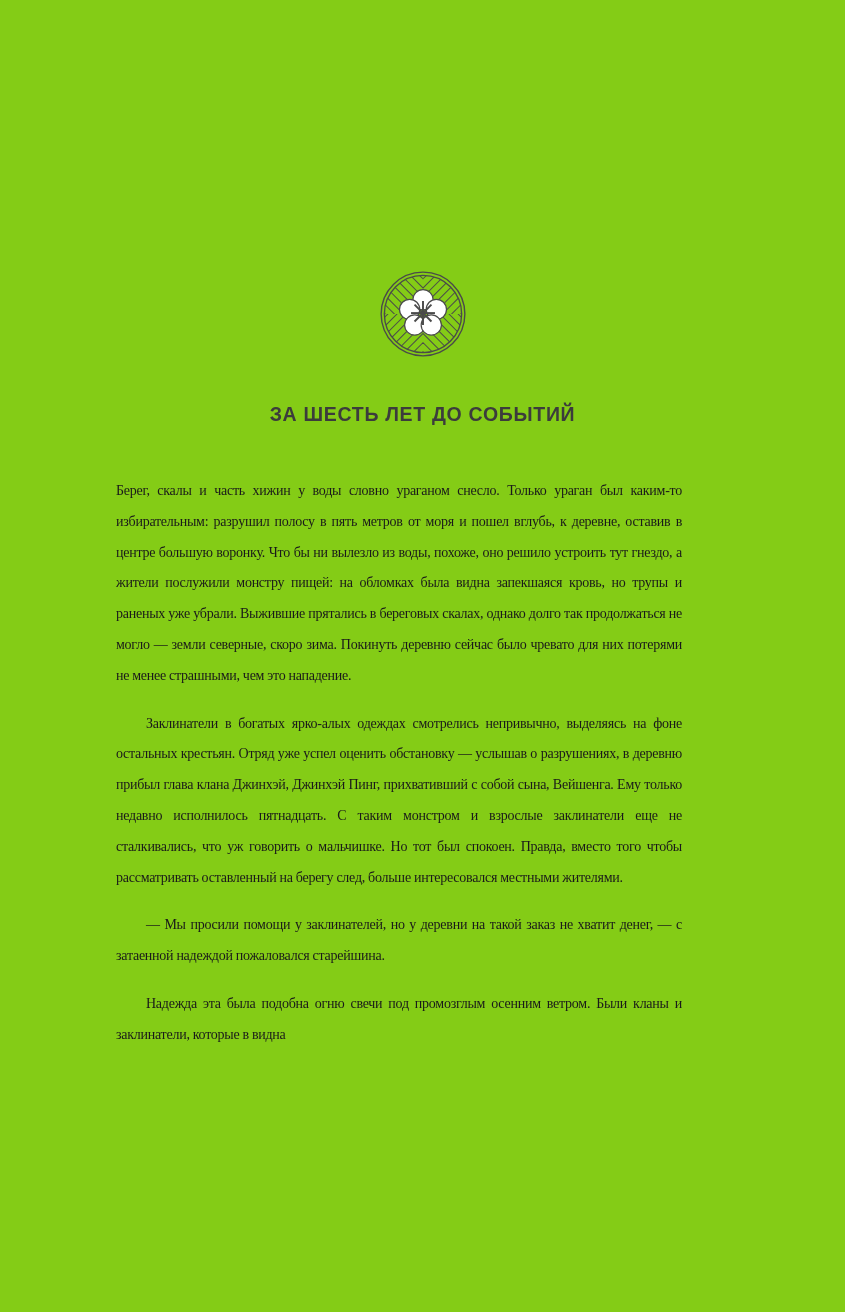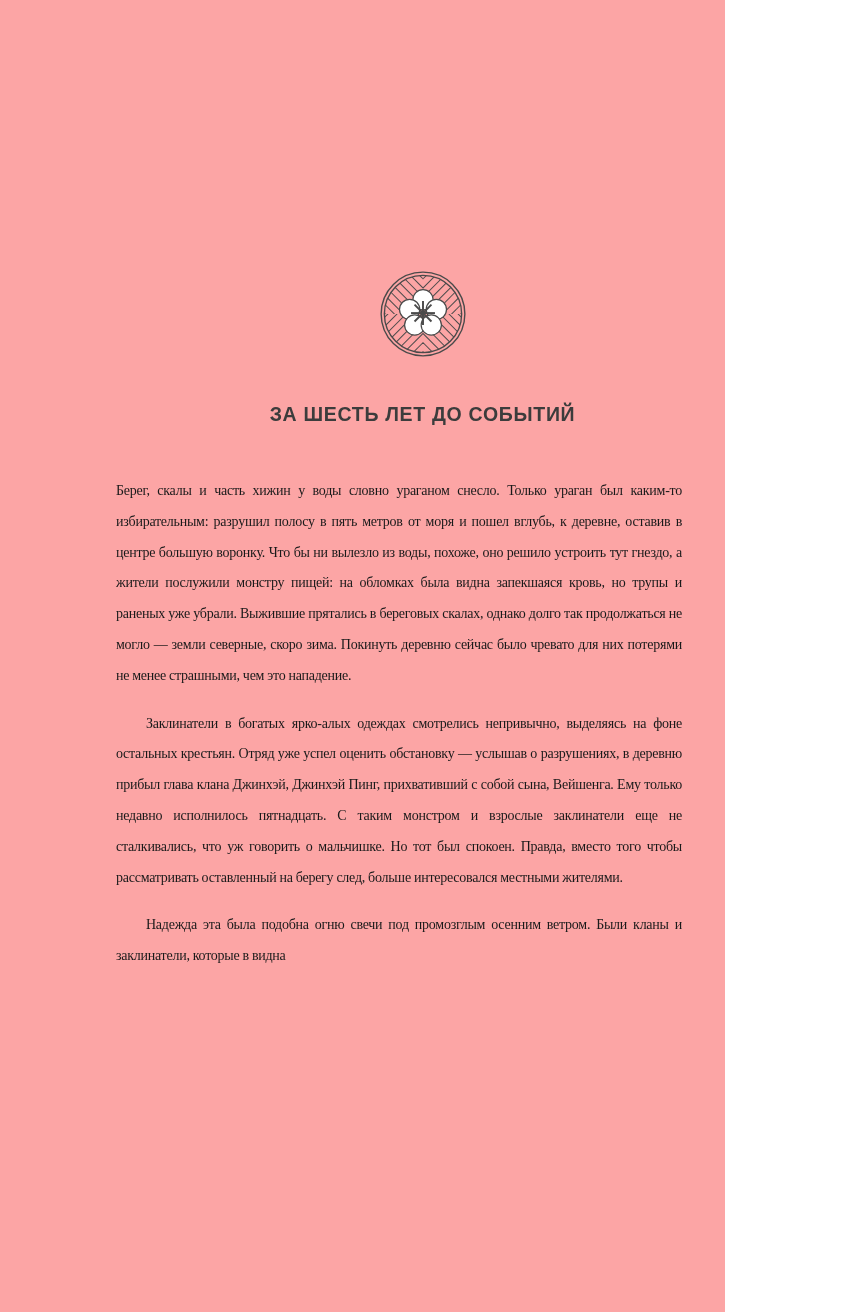--- a/index.html
+++ b/index.html
@@ -3,23 +3,23 @@
 <meta charset="utf-8">
 <style>
   html, body {
     margin: 0;
     padding: 0;
     background: #ffffff;
   }
 
   .page {
     position: relative;
-    width: 725px;
+    width: 845px;
     height: 1312px;
-    background: #fca5a5;
+    background: #84cc16;
     overflow: hidden;
     font-family: "Liberation Sans", "DejaVu Sans", sans-serif;
   }
 
   
   .ornament-wrap {
     position: absolute;
     left: 0;
     top: 268px;
     width: 845px;
@@ -197,16 +197,17 @@
       <circle cx="50" cy="50" r="45.5" fill="none" stroke="#4a4a4a" stroke-width="1.5"></circle>
       <circle cx="50" cy="50" r="42" fill="none" stroke="#4a4a4a" stroke-width="1.5"></circle>
     </svg>
   </div>
 
   <h1 class="chapter-heading">ЗА ШЕСТЬ ЛЕТ ДО СОБЫТИЙ</h1>
 
   <div class="textblock">
     <p class="para">Берег, скалы и часть хижин у воды словно ураганом снесло. Только ураган был каким-то избирательным: разрушил полосу в пять метров от моря и пошел вглубь, к деревне, оставив в центре большую воронку. Что бы ни вылезло из воды, похоже, оно решило устроить тут гнездо, а жители послужили монстру пищей: на обломках была видна запекшаяся кровь, но трупы и раненых уже убрали. Выжившие прятались в береговых скалах, однако долго так продолжаться не могло — земли северные, скоро зима. Покинуть деревню сейчас было чревато для них потерями не менее страшными, чем это нападение.</p>
     <p class="para">Заклинатели в богатых ярко-алых одеждах смотрелись непривычно, выделяясь на фоне остальных крестьян. Отряд уже успел оценить обстановку — услышав о разрушениях, в деревню прибыл глава клана Джинхэй, Джинхэй Пинг, прихвативший с собой сына, Вейшенга. Ему только недавно исполнилось пятнадцать. С таким монстром и взрослые заклинатели еще не сталкивались, что уж говорить о мальчишке. Но тот был спокоен. Правда, вместо того чтобы рассматривать оставленный на берегу след, больше интересовался местными жителями.</p>
+    <p class="para">— Мы просили помощи у заклинателей, но у деревни на такой заказ не хватит денег, — с затаенной надеждой пожаловался старейшина.</p>
     <p class="para">Надежда эта была подобна огню свечи под промозглым осенним ветром. Были кланы и заклинатели, которые в видна</p>
   </div>
 
 </div>
 
 </body></html>

